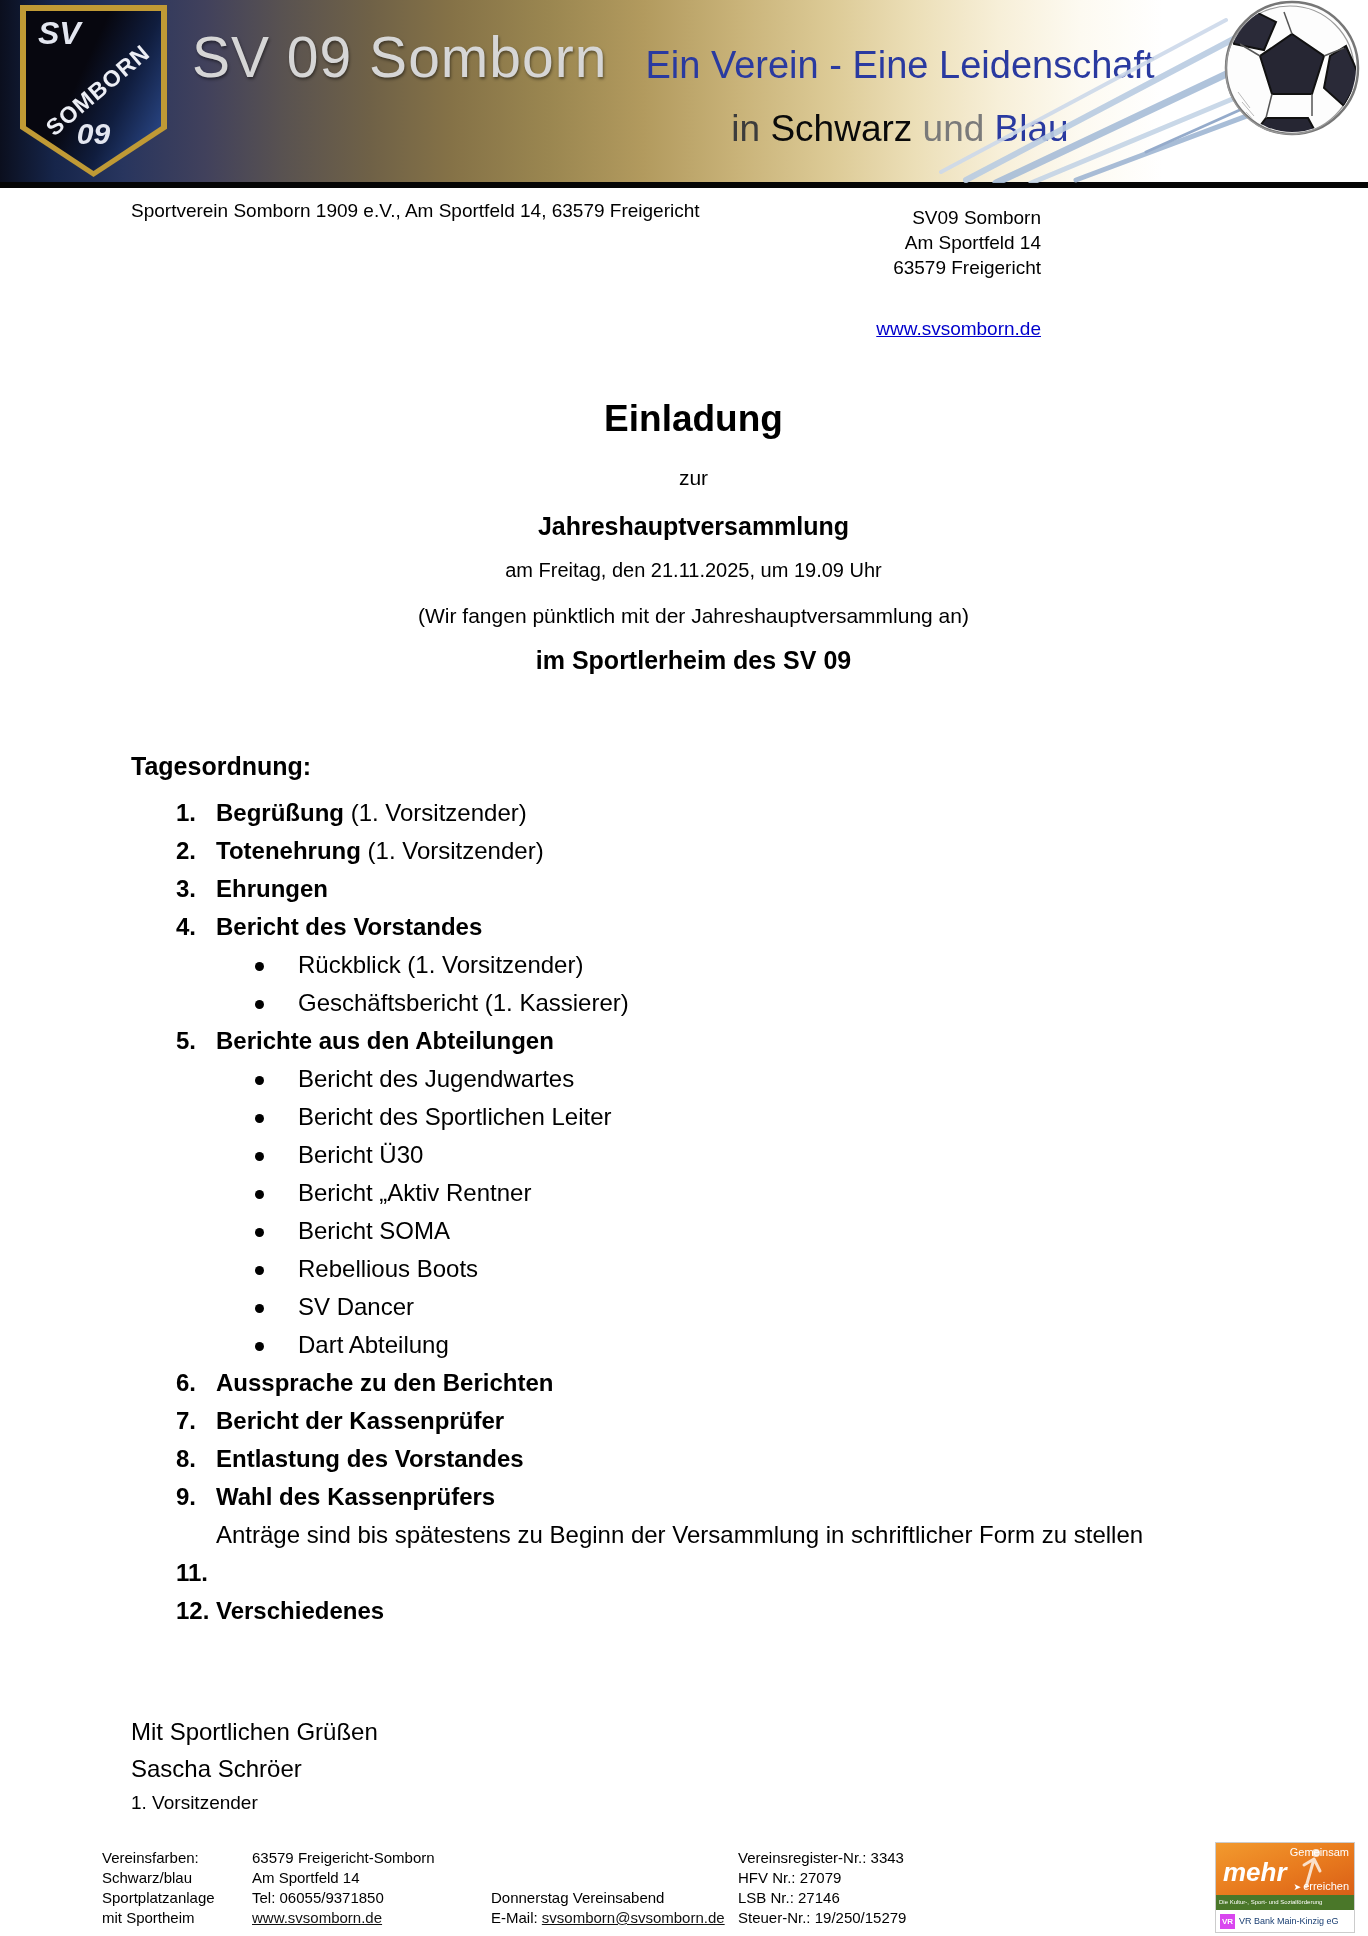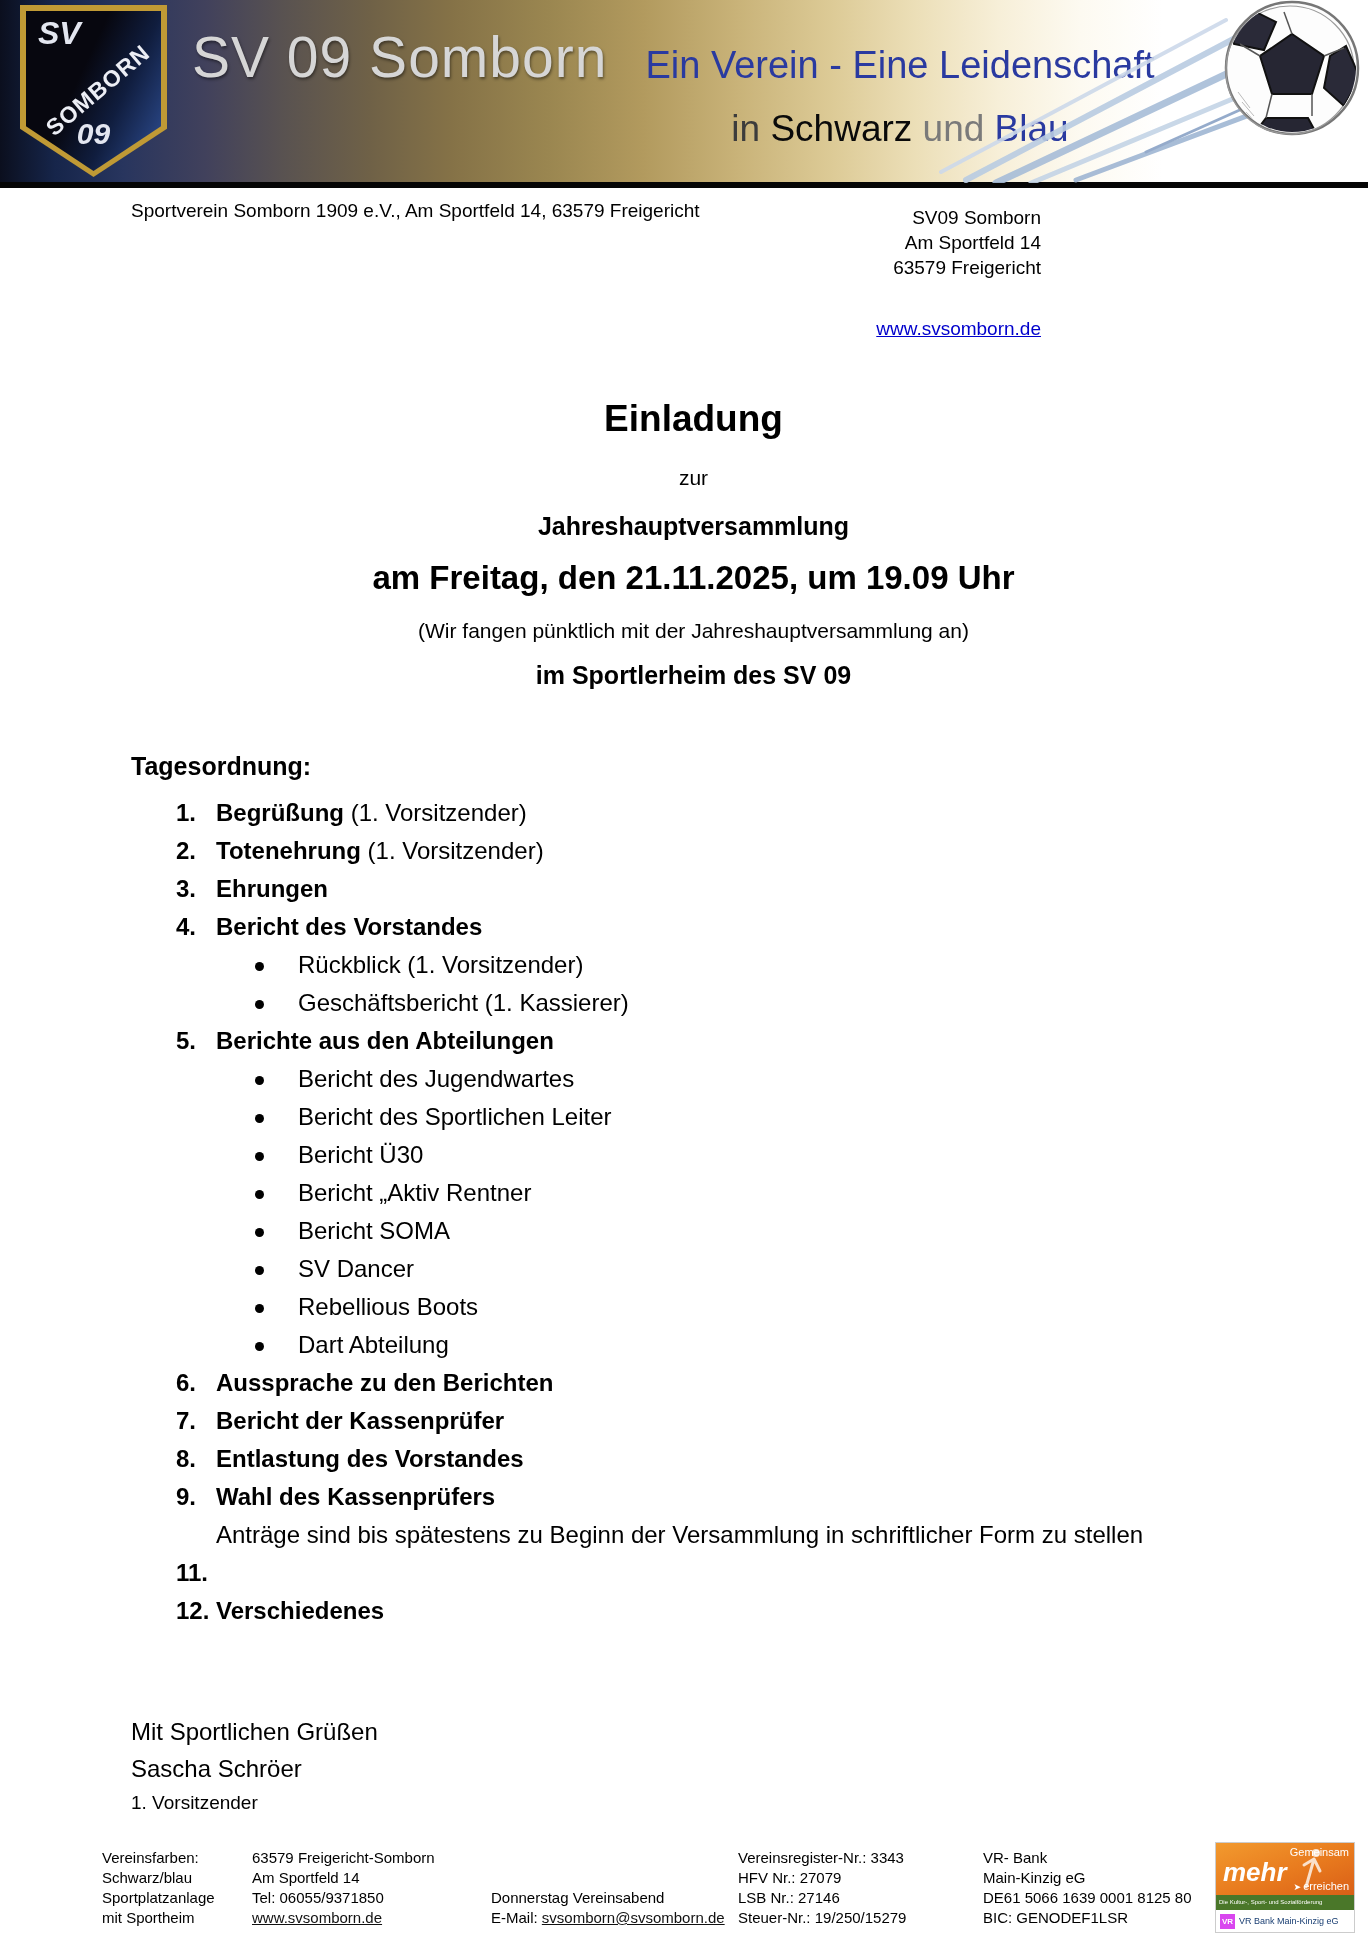--- a/index.html
+++ b/index.html
@@ -60,21 +60,21 @@
   .website-link {
     position:absolute; right:143px; top:318px; font-size:19px;
     color:#0000cc; text-decoration:underline; cursor:pointer;
   }
 
   
   .invite { position:absolute; left:131px; top:398px; width:1125px; text-align:center; }
   .inv-title { font-size:37px; font-weight:bold; margin-bottom:26px; }
   .inv-zur { font-size:21px; margin-bottom:22px; }
   .inv-event { font-size:25px; font-weight:bold; margin-bottom:18px; }
-  .inv-datetime { font-size:33px; font-weight:bold; margin-bottom:22px; }
+  .inv-datetime { font-size:20px; font-weight:normal; margin-bottom:22px; }
   .inv-punct { font-size:21px; margin-bottom:18px; }
   .inv-location { font-size:25px; font-weight:bold; }
 
   
   .agenda-heading { position:absolute; left:131px; top:752px; font-size:25px; font-weight:bold; }
   .agenda { position:absolute; left:131px; top:798px; width:1180px; }
   .row { display:flex; height:38px; align-items:flex-start; font-size:24px; line-height:30px; }
   .no { width:40px; margin-left:45px; font-weight:bold; flex:0 0 auto; }
   .tx b { font-weight:bold; }
   .sfx { font-weight:normal; }
@@ -240,25 +240,25 @@
     <div class="row brow">
         <span class="dot"></span>
         <span class="btx">Bericht „Aktiv Rentner</span>
       </div>
     <div class="row brow">
         <span class="dot"></span>
         <span class="btx">Bericht SOMA</span>
       </div>
     <div class="row brow">
         <span class="dot"></span>
+        <span class="btx">Rebellious Boots</span>
+      </div>
+    <div class="row brow">
+        <span class="dot"></span>
         <span class="btx">SV Dancer</span>
-      </div>
-    <div class="row brow">
-        <span class="dot"></span>
-        <span class="btx">Rebellious Boots</span>
       </div>
     <div class="row brow">
         <span class="dot"></span>
         <span class="btx">Dart Abteilung</span>
       </div>
     <div class="row">
         <span class="no">6.</span>
         <span class="tx"><b>Aussprache zu den Berichten</b></span>
       </div>
     <div class="row">
@@ -310,26 +310,20 @@
     <div><span>E-Mail: </span><span class="f-email">svsomborn@svsomborn.de</span></div>
   </div>
 
   <div class="fcol fc4">
     <div>Vereinsregister-Nr.: 3343</div>
     <div>HFV Nr.: 27079</div>
     <div>LSB Nr.: 27146</div>
     <div>Steuer-Nr.: 19/250/15279</div>
   </div>
 
-  <div class="fcol fc5">
-    <div>VR- Bank</div>
-    <div>Main-Kinzig eG</div>
-    <div>DE61 5066 1639 0001 8125 80</div>
-    <div>BIC: GENODEF1LSR</div>
-  </div>
 
   <div class="badge">
     <div class="badge-orange">
       <svg class="badge-fig" width="26" height="44" viewBox="0 0 26 44">
         <circle cx="16" cy="6" r="4" fill="#ffffff" opacity="0.9"></circle>
         <path d="M14 12 L10 26 L6 40 M14 12 L20 24 M14 12 L4 18" stroke="#ffffff" stroke-width="3" fill="none" opacity="0.9" stroke-linecap="round"></path>
       </svg>
       <div class="badge-ges">Gemeinsam</div>
       <div class="badge-mehr">mehr</div>
       <div class="badge-err"><span class="badge-arrow">➤</span><span>erreichen</span></div>

